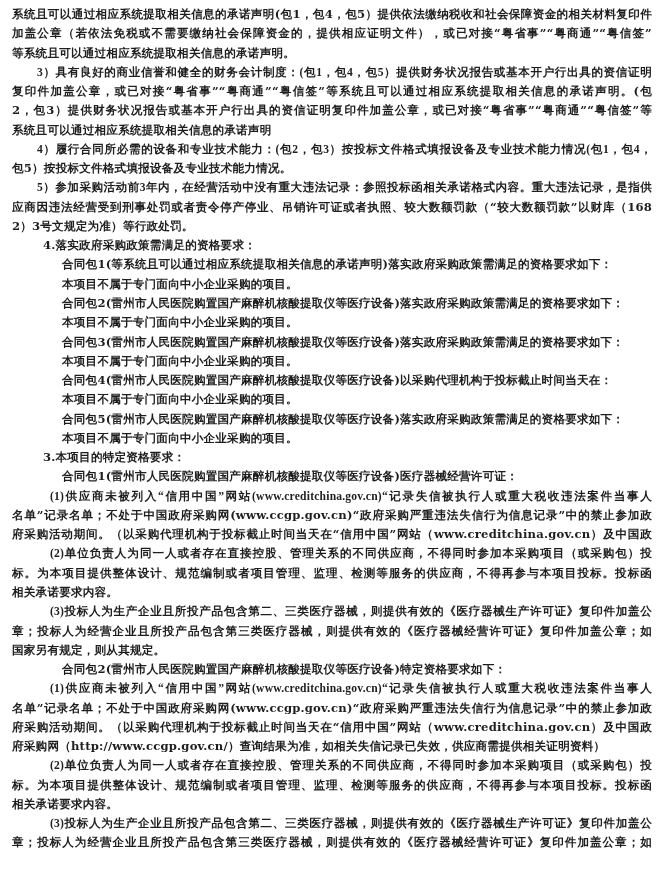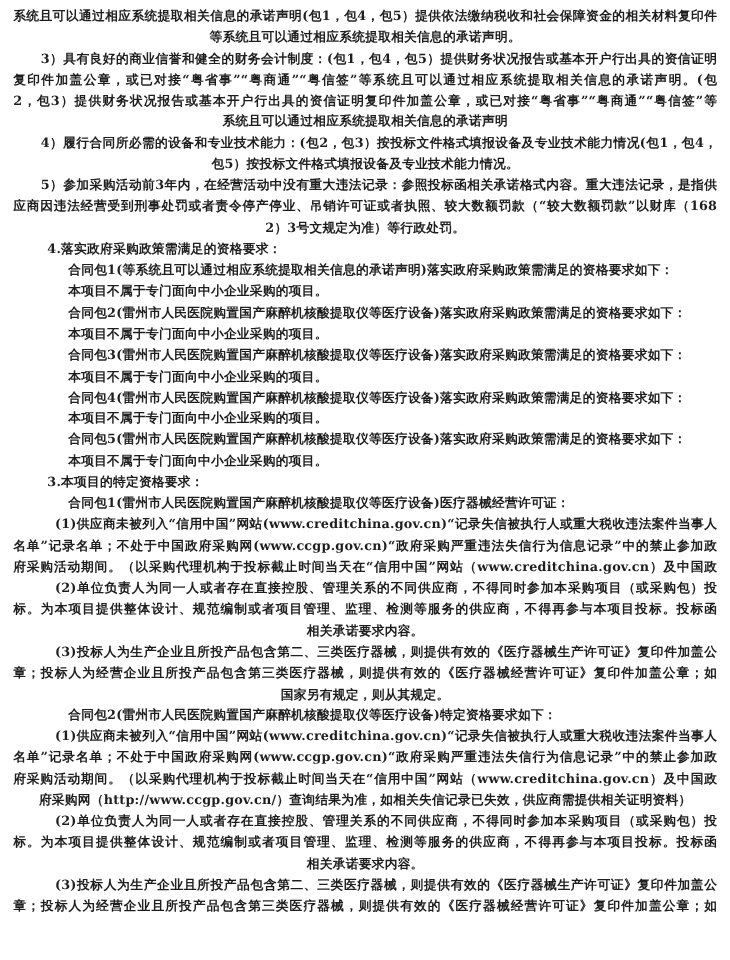--- a/index.html
+++ b/index.html
@@ -26,53 +26,54 @@
     overflow: visible;
   }
   
   .line.fill {
     white-space: normal;
     text-align: justify;
     text-align-last: justify;
     overflow: hidden;
   }
   
-  .i0 { padding-left: 0; text-align: center; }
+  .i0 { padding-left: 0; }
   .i1 { padding-left: 25px; }  
   .i2 { padding-left: 31px; }  
   .i3 { padding-left: 38px; }  
   .i4 { padding-left: 50px; }  
-  .line.fill.i1, .line.fill.i3 { padding-left: 0; }
+  .line.fill.i1, .line.fill.i3 { padding-left: 0; font-family: Liberation Serif, serif; }
   .line.fill.i1 { text-indent: 25px; }
   .line.fill.i3 { text-indent: 38px; }
 </style>
 </head>
 <body>
 
 <div class="page">
   <div class="doc">
       <div class="line i0 fill">系统且可以通过相应系统提取相关信息的承诺声明(包1，包4，包5）提供依法缴纳税收和社会保障资金的相关材料复印件</div>
+      <div class="line i0 fill">加盖公章（若依法免税或不需要缴纳社会保障资金的，提供相应证明文件），或已对接“粤省事”“粤商通”“粤信签”</div>
       <div class="line i0">等系统且可以通过相应系统提取相关信息的承诺声明。</div>
       <div class="line i1 fill">3）具有良好的商业信誉和健全的财务会计制度：(包1，包4，包5）提供财务状况报告或基本开户行出具的资信证明</div>
       <div class="line i0 fill">复印件加盖公章，或已对接“粤省事”“粤商通”“粤信签”等系统且可以通过相应系统提取相关信息的承诺声明。(包</div>
       <div class="line i0 fill">2，包3）提供财务状况报告或基本开户行出具的资信证明复印件加盖公章，或已对接“粤省事”“粤商通”“粤信签”等</div>
       <div class="line i0">系统且可以通过相应系统提取相关信息的承诺声明</div>
       <div class="line i1 fill">4）履行合同所必需的设备和专业技术能力：(包2，包3）按投标文件格式填报设备及专业技术能力情况(包1，包4，</div>
       <div class="line i0">包5）按投标文件格式填报设备及专业技术能力情况。</div>
       <div class="line i1 fill">5）参加采购活动前3年内，在经营活动中没有重大违法记录：参照投标函相关承诺格式内容。重大违法记录，是指供</div>
       <div class="line i0 fill">应商因违法经营受到刑事处罚或者责令停产停业、吊销许可证或者执照、较大数额罚款（“较大数额罚款”以财库（168</div>
       <div class="line i0">2）3号文规定为准）等行政处罚。</div>
       <div class="line i2">4.落实政府采购政策需满足的资格要求：</div>
       <div class="line i4">合同包1(等系统且可以通过相应系统提取相关信息的承诺声明)落实政府采购政策需满足的资格要求如下：</div>
       <div class="line i4">本项目不属于专门面向中小企业采购的项目。</div>
       <div class="line i4">合同包2(雷州市人民医院购置国产麻醉机核酸提取仪等医疗设备)落实政府采购政策需满足的资格要求如下：</div>
       <div class="line i4">本项目不属于专门面向中小企业采购的项目。</div>
       <div class="line i4">合同包3(雷州市人民医院购置国产麻醉机核酸提取仪等医疗设备)落实政府采购政策需满足的资格要求如下：</div>
       <div class="line i4">本项目不属于专门面向中小企业采购的项目。</div>
-      <div class="line i4">合同包4(雷州市人民医院购置国产麻醉机核酸提取仪等医疗设备)落实政府采购政策需满足的资格要求如下：</div>
+      <div class="line i4">合同包4(雷州市人民医院购置国产麻醉机核酸提取仪等医疗设备)以采购代理机构于投标截止时间当天在：</div>
       <div class="line i4">本项目不属于专门面向中小企业采购的项目。</div>
       <div class="line i4">合同包5(雷州市人民医院购置国产麻醉机核酸提取仪等医疗设备)落实政府采购政策需满足的资格要求如下：</div>
       <div class="line i4">本项目不属于专门面向中小企业采购的项目。</div>
       <div class="line i2">3.本项目的特定资格要求：</div>
       <div class="line i4">合同包1(雷州市人民医院购置国产麻醉机核酸提取仪等医疗设备)医疗器械经营许可证：</div>
       <div class="line i3 fill">(1)供应商未被列入“信用中国”网站(www.creditchina.gov.cn)“记录失信被执行人或重大税收违法案件当事人</div>
       <div class="line i0 fill">名单”记录名单；不处于中国政府采购网(www.ccgp.gov.cn)“政府采购严重违法失信行为信息记录”中的禁止参加政</div>
       <div class="line i0 fill">府采购活动期间。（以采购代理机构于投标截止时间当天在“信用中国”网站（www.creditchina.gov.cn）及中国政</div>
       <div class="line i3 fill">(2)单位负责人为同一人或者存在直接控股、管理关系的不同供应商，不得同时参加本采购项目（或采购包）投</div>
       <div class="line i0 fill">标。为本项目提供整体设计、规范编制或者项目管理、监理、检测等服务的供应商，不得再参与本项目投标。投标函</div>

